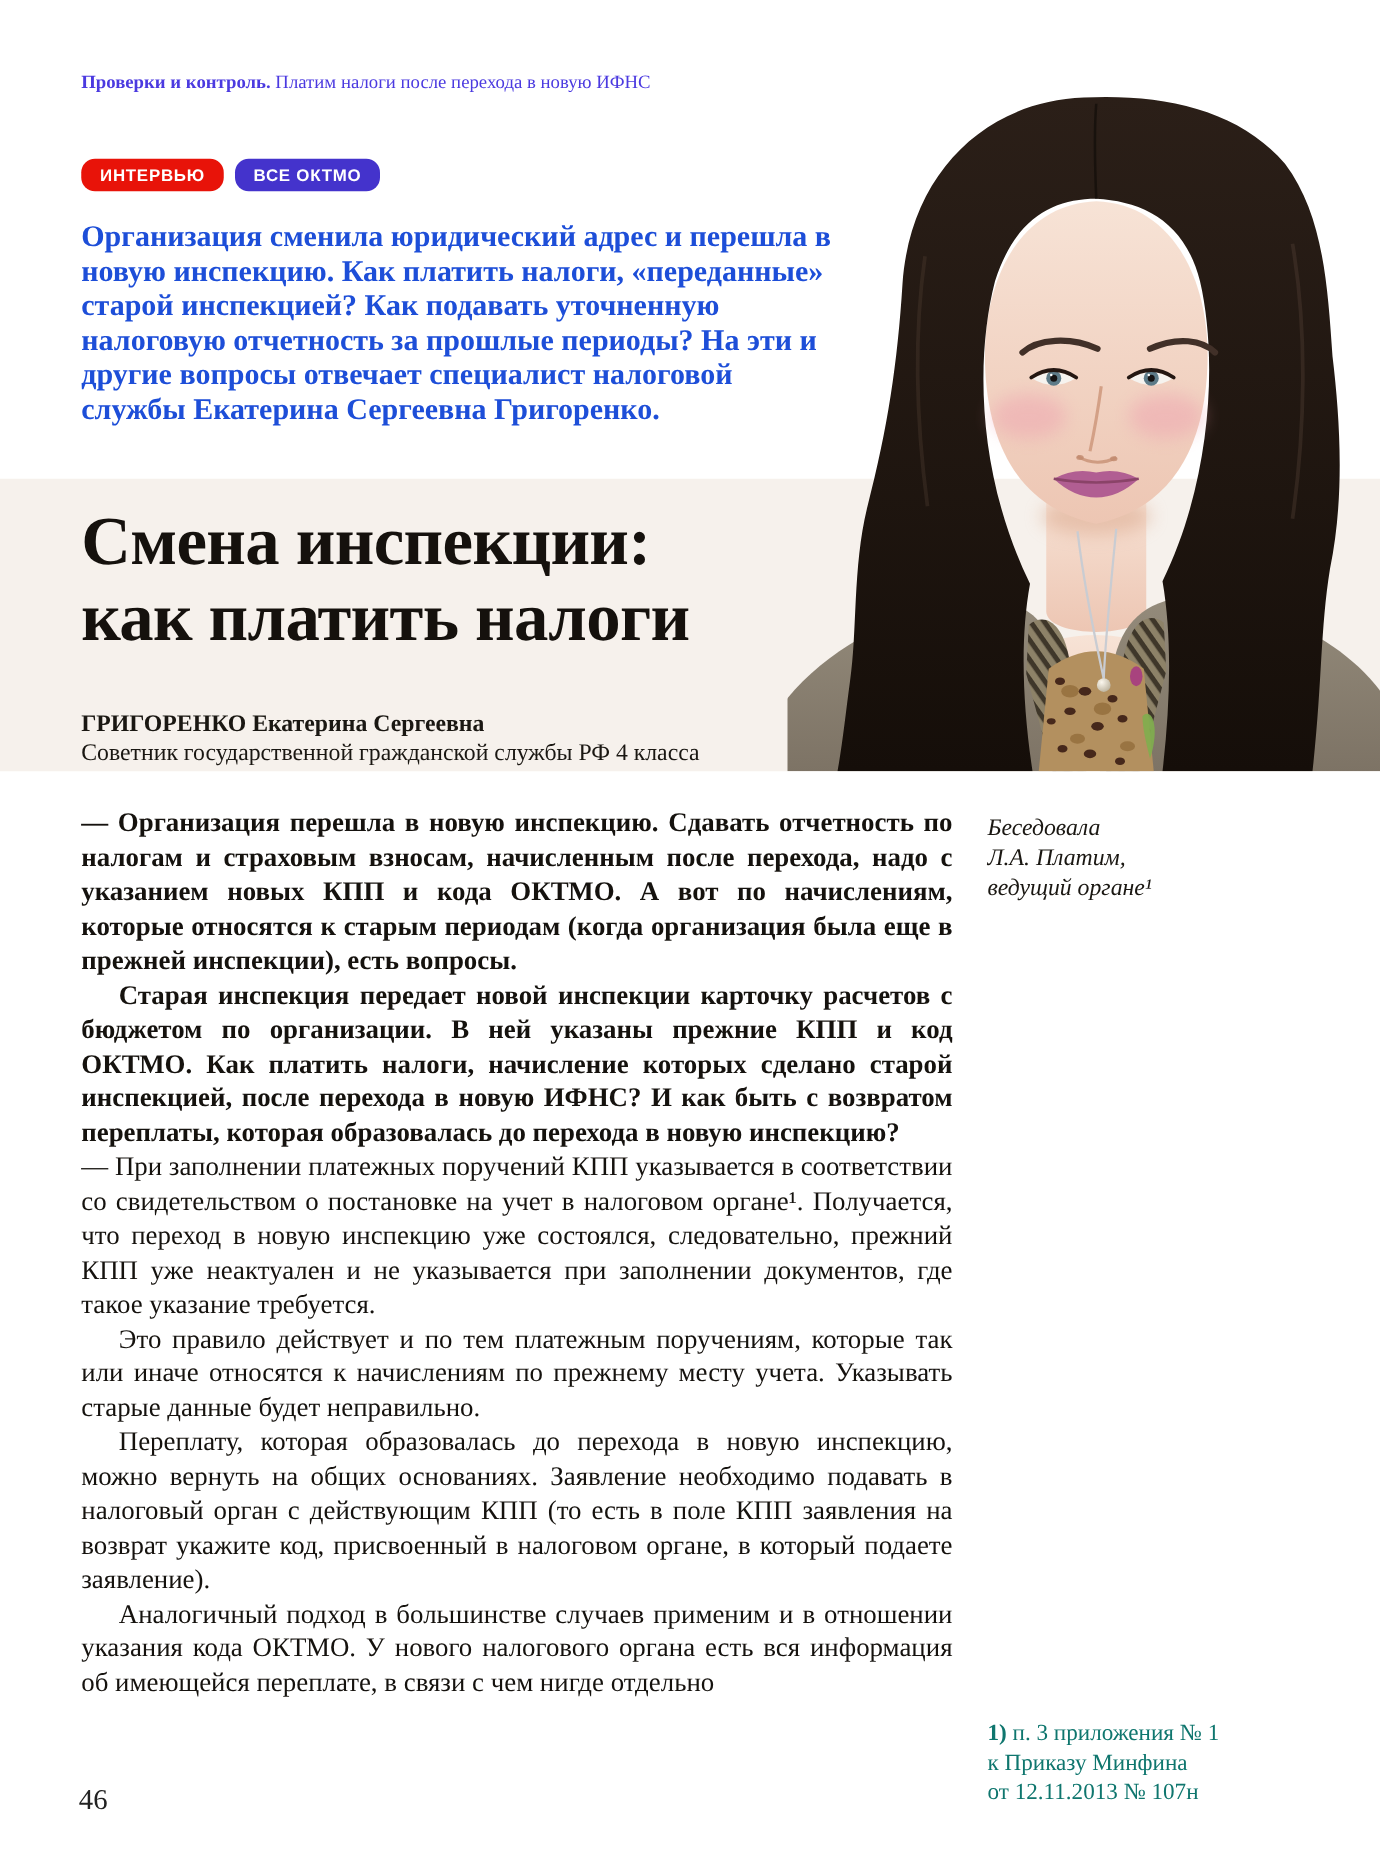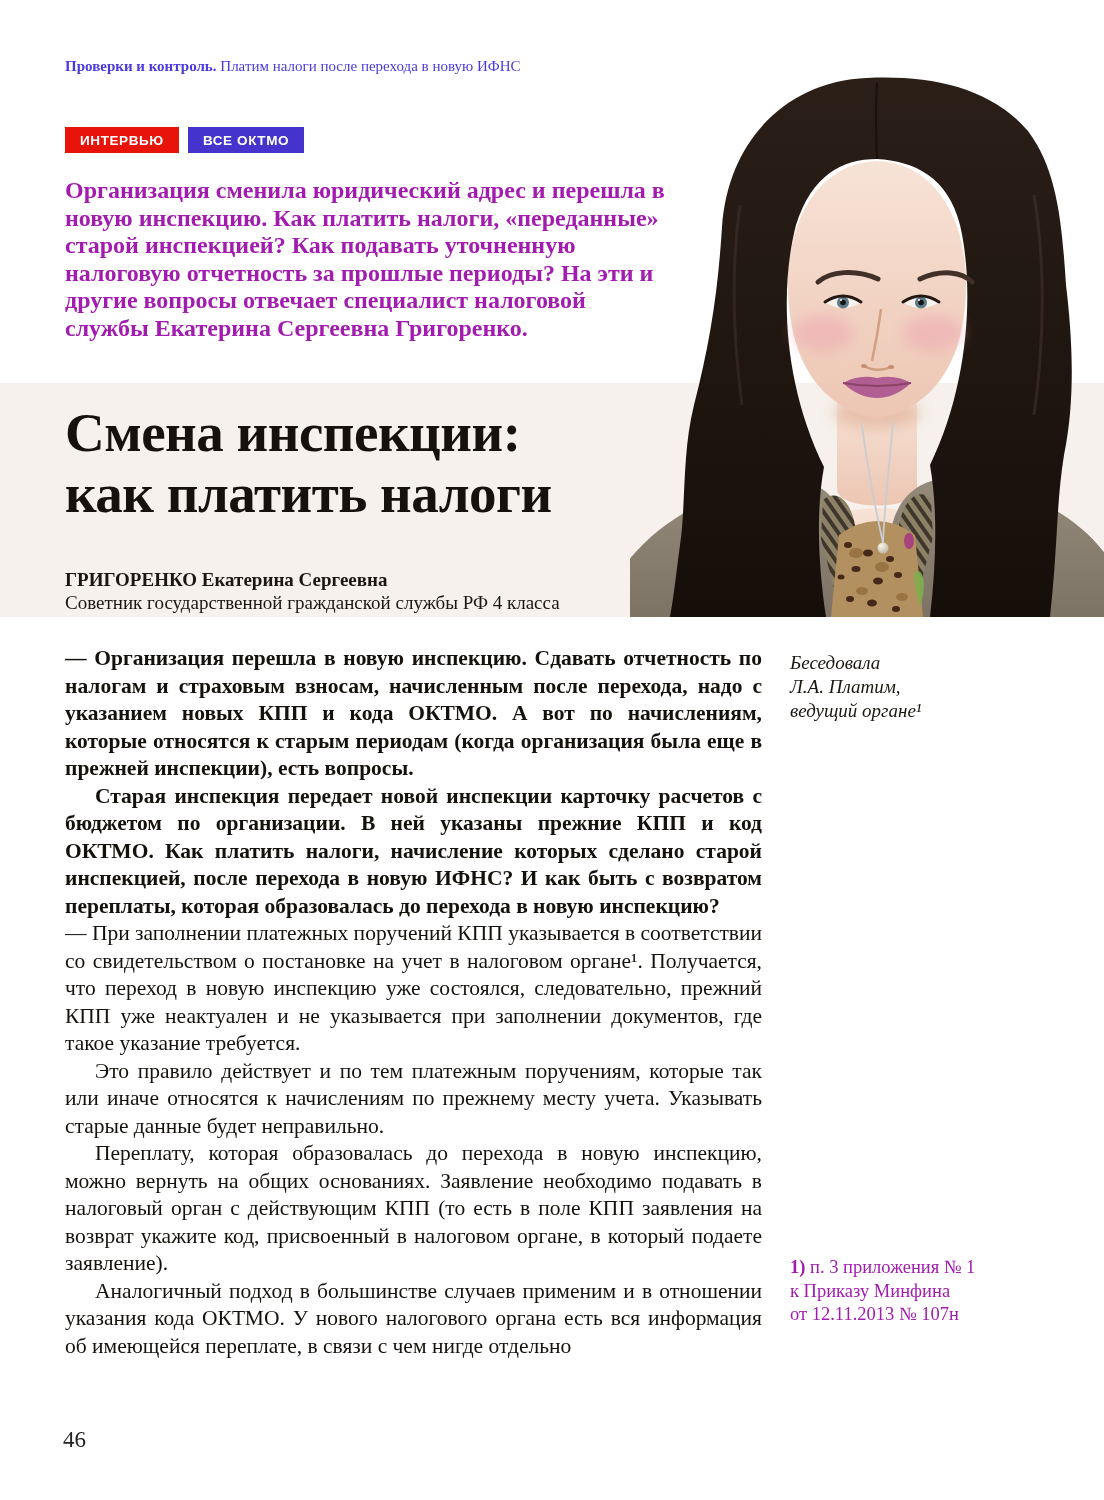--- a/index.html
+++ b/index.html
@@ -7,39 +7,39 @@
     position:relative;width:1104px;height:1500px;background:#ffffff;overflow:hidden;
     font-family:"Liberation Serif","DejaVu Serif",serif;color:#161310;
   }
   .band{position:absolute;left:0;top:383px;width:1104px;height:234px;background:#f6f1ec;}
   .photo{position:absolute;left:630px;top:75px;width:474px;height:542px;}
 
   .kicker{position:absolute;left:65px;top:52px;font-size:15px;line-height:28px;color:#4b3ae0;white-space:nowrap;}
   .kicker .kicker-bold{font-weight:700;}
 
   .badges{position:absolute;left:65px;top:127px;display:flex;gap:9px;font-family:"Liberation Sans","DejaVu Sans",sans-serif;}
-  .badge{height:26px;line-height:27px;padding:0 15px;font-size:13.5px;font-weight:700;color:#ffffff;letter-spacing:.6px;white-space:nowrap;}
+  .badge{height:26px;line-height:27px;padding:0 15px;font-size:13.5px;font-weight:700;color:#ffffff;letter-spacing:.6px;white-space:nowrap;border-radius:11px;}
   .badge-red{background:#e81309;}
   .badge-blue{background:#4433cc;}
 
-  .intro{position:absolute;left:65px;top:153px;width:600px;font-size:24px;font-weight:700;line-height:27.5px;color:#a21caf;}
+  .intro{position:absolute;left:65px;top:153px;width:600px;font-size:24px;font-weight:700;line-height:27.5px;color:#1d4ed8;}
 
   .headline{position:absolute;left:65px;top:402px;font-size:55px;font-weight:700;line-height:61px;letter-spacing:-.5px;color:#15110d;}
 
   .author{position:absolute;left:65px;top:568px;font-size:19px;line-height:23px;color:#1a1712;}
   .author-name{font-weight:700;}
 
   .body-col{position:absolute;left:65px;top:645px;width:697px;font-size:21.5px;line-height:27.5px;text-align:justify;color:#15120e;}
   .body-col p{margin:0;}
   .body-col p.ind{text-indent:30px;}
   .body-col p.q{font-weight:700;}
 
   .margin-note{position:absolute;left:790px;top:651px;font-size:19px;line-height:24px;font-style:italic;color:#1a1712;}
 
-  .footnote{position:absolute;left:790px;top:1256px;font-size:18.5px;line-height:23.5px;color:#a21caf;}
+  .footnote{position:absolute;left:790px;top:1376px;font-size:18.5px;line-height:23.5px;color:#0f766e;}
   .footnote-marker{font-weight:700;}
 
   .page-num{position:absolute;left:63px;top:1427px;font-size:23px;color:#222222;}
 </style>
 </head>
 <body>
 
 <div class="page">
 
   <div class="band"></div>

